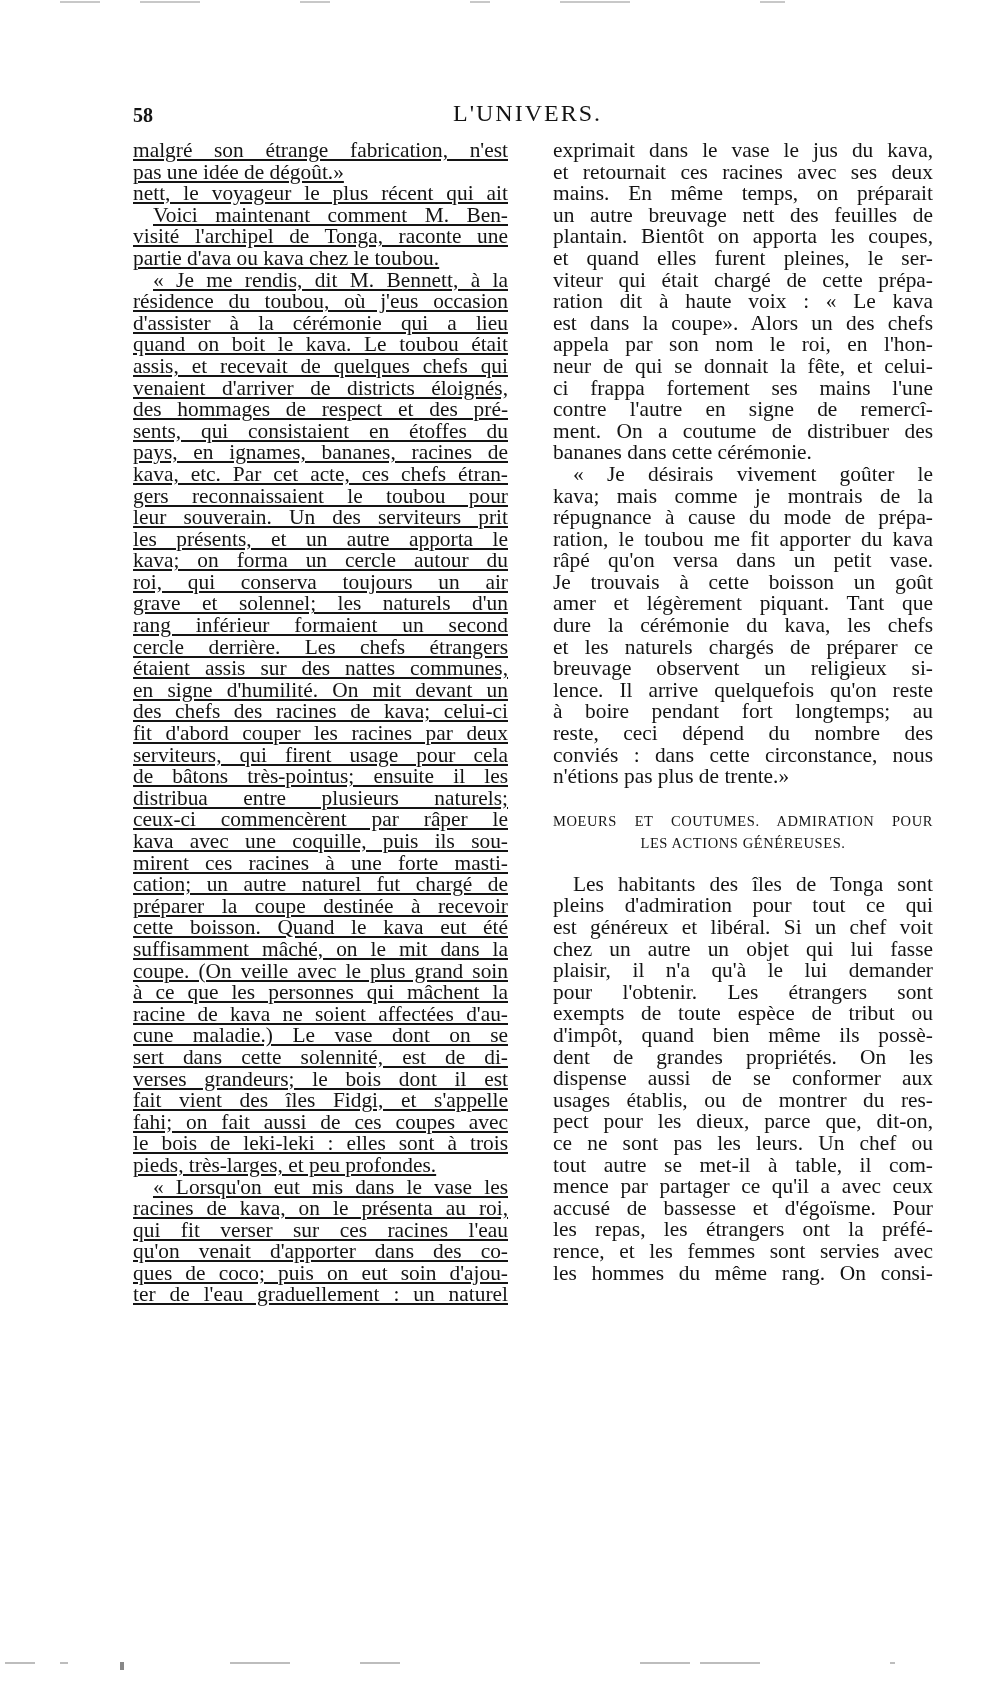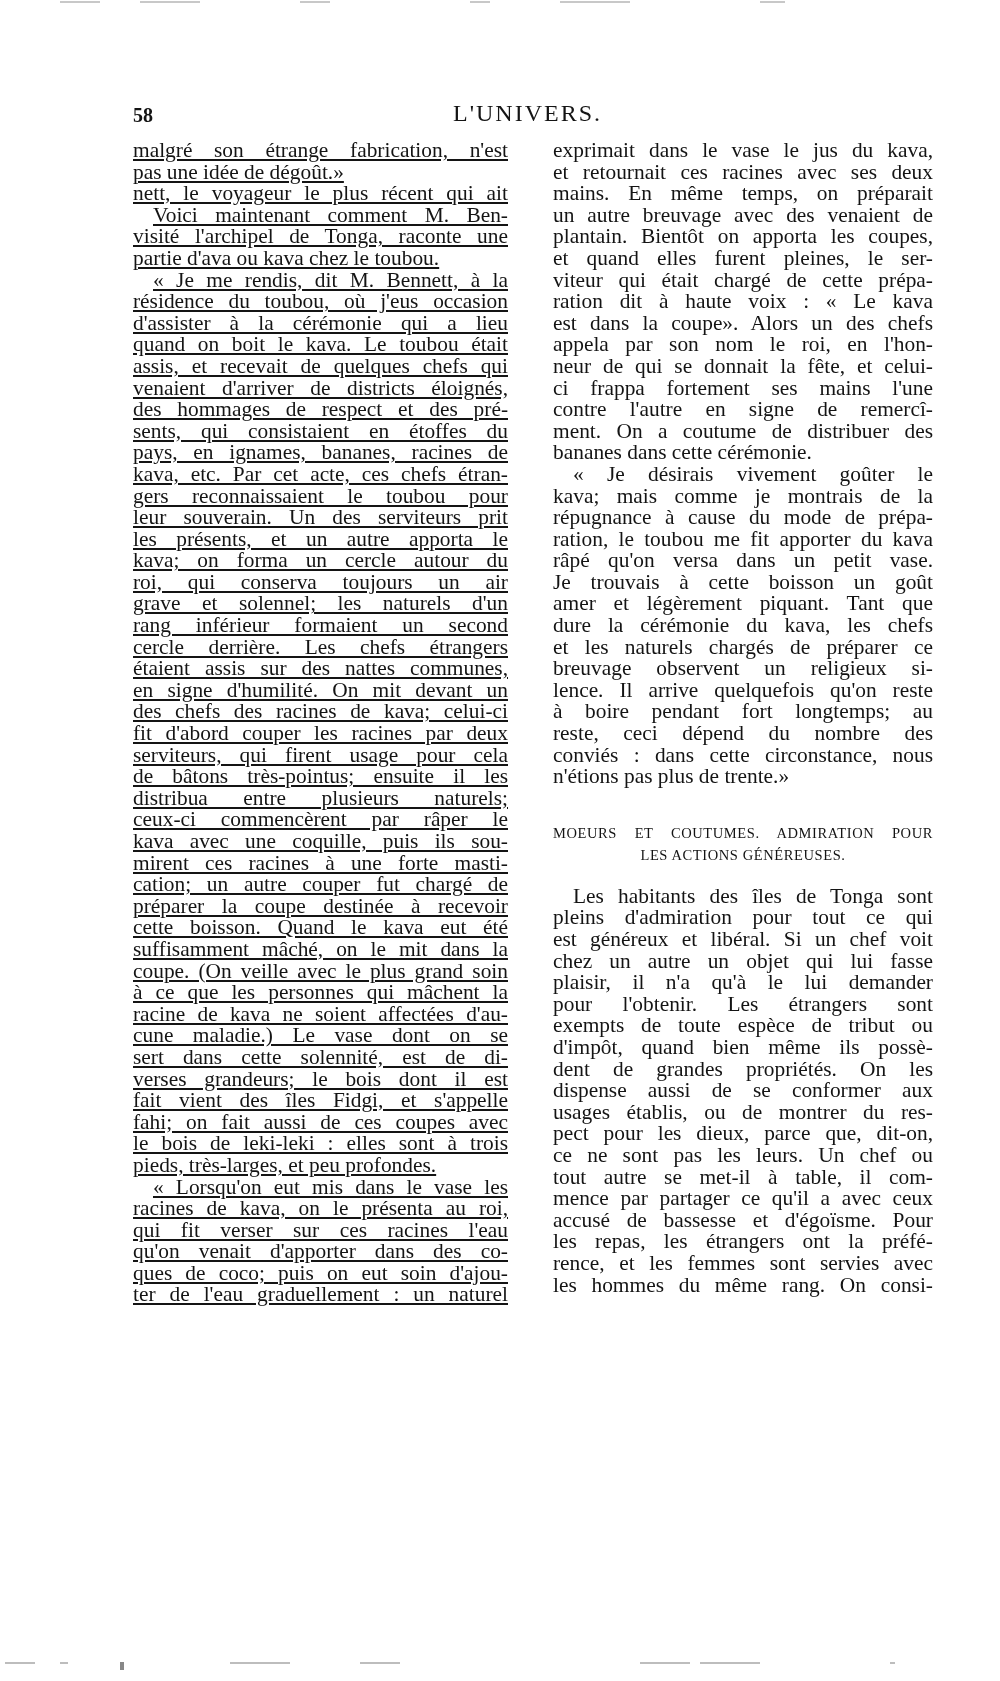--- a/index.html
+++ b/index.html
@@ -10,21 +10,21 @@
   .page-number { position: absolute; left: 0; top: 4px; font-size: 20px; font-weight: bold; }
   .running-title { position: absolute; left: 320px; top: 0; font-size: 24px; letter-spacing: 2px; }
   .column { position: absolute; top: 140px; }
   .col-left { left: 133px; width: 375px; text-decoration: underline; }
   .col-right { left: 553px; width: 380px; }
   .line { font-size: 21.4px; line-height: 21.6px; height: 21.6px; white-space: nowrap;
           text-align: justify; text-align-last: justify; }
   .line.last { text-align-last: left; }
   .line.indent { padding-left: 20px; }
   .section-title { font-size: 14.5px; letter-spacing: 0.6px; text-align: center; line-height: 22px;
-                   margin-top: 34px; margin-bottom: 20px; }
+                   margin-top: 22px; margin-bottom: 20px; }
   .section-title div { white-space: nowrap; }
   .section-title .l1 { text-align: justify; text-align-last: justify; }
   .scan-noise { position: absolute; top: 1662px; left: 0; width: 1000px; height: 4px; }
   .scan-noise span { position: absolute; height: 2px; background: #bdbdbd; }
   .top-noise { position: absolute; top: 0; left: 0; width: 1000px; height: 5px; }
   .top-noise span { position: absolute; height: 2px; background: #c8c8c8; top: 1px; }
 </style>
 </head>
 <body>
 
@@ -72,21 +72,21 @@
     <div class="line">étaient assis sur des nattes communes,</div>
     <div class="line">en signe d'humilité. On mit devant un</div>
     <div class="line">des chefs des racines de kava; celui-ci</div>
     <div class="line">fit d'abord couper les racines par deux</div>
     <div class="line">serviteurs, qui firent usage pour cela</div>
     <div class="line">de bâtons très-pointus; ensuite il les</div>
     <div class="line">distribua entre plusieurs naturels;</div>
     <div class="line">ceux-ci commencèrent par râper le</div>
     <div class="line">kava avec une coquille, puis ils sou-</div>
     <div class="line">mirent ces racines à une forte masti-</div>
-    <div class="line">cation; un autre couper fut chargé de</div>
+    <div class="line">cation; un autre naturel fut chargé de</div>
     <div class="line">préparer la coupe destinée à recevoir</div>
     <div class="line">cette boisson. Quand le kava eut été</div>
     <div class="line">suffisamment mâché, on le mit dans la</div>
     <div class="line">coupe. (On veille avec le plus grand soin</div>
     <div class="line">à ce que les personnes qui mâchent la</div>
     <div class="line">racine de kava ne soient affectées d'au-</div>
     <div class="line">cune maladie.) Le vase dont on se</div>
     <div class="line">sert dans cette solennité, est de di-</div>
     <div class="line">verses grandeurs; le bois dont il est</div>
     <div class="line">fait vient des îles Fidgi, et s'appelle</div>
@@ -98,21 +98,21 @@
     <div class="line">qui fit verser sur ces racines l'eau</div>
     <div class="line">qu'on venait d'apporter dans des co-</div>
     <div class="line">ques de coco; puis on eut soin d'ajou-</div>
     <div class="line">ter de l'eau graduellement : un naturel</div>
   </div>
 
   <div class="column col-right">
     <div class="line">exprimait dans le vase le jus du kava,</div>
     <div class="line">et retournait ces racines avec ses deux</div>
     <div class="line">mains. En même temps, on préparait</div>
-    <div class="line">un autre breuvage avec des venaient de</div>
+    <div class="line">un autre breuvage nett des feuilles de</div>
     <div class="line">plantain. Bientôt on apporta les coupes,</div>
     <div class="line">et quand elles furent pleines, le ser-</div>
     <div class="line">viteur qui était chargé de cette prépa-</div>
     <div class="line">ration dit à haute voix : « Le kava</div>
     <div class="line">est dans la coupe». Alors un des chefs</div>
     <div class="line">appela par son nom le roi, en l'hon-</div>
     <div class="line">neur de qui se donnait la fête, et celui-</div>
     <div class="line">ci frappa fortement ses mains l'une</div>
     <div class="line">contre l'autre en signe de remercî-</div>
     <div class="line">ment. On a coutume de distribuer des</div>

